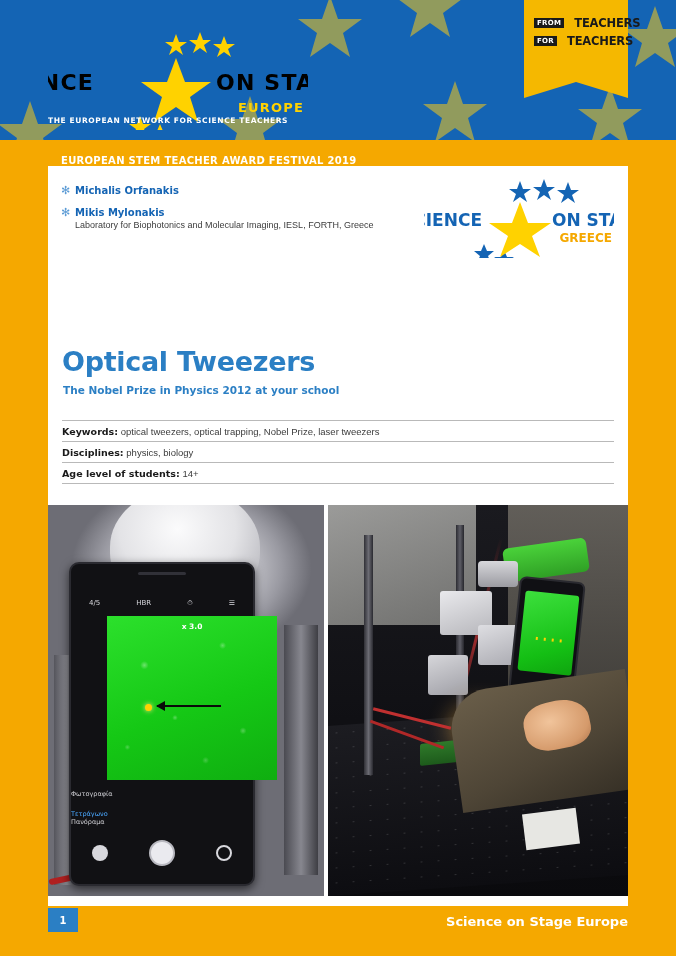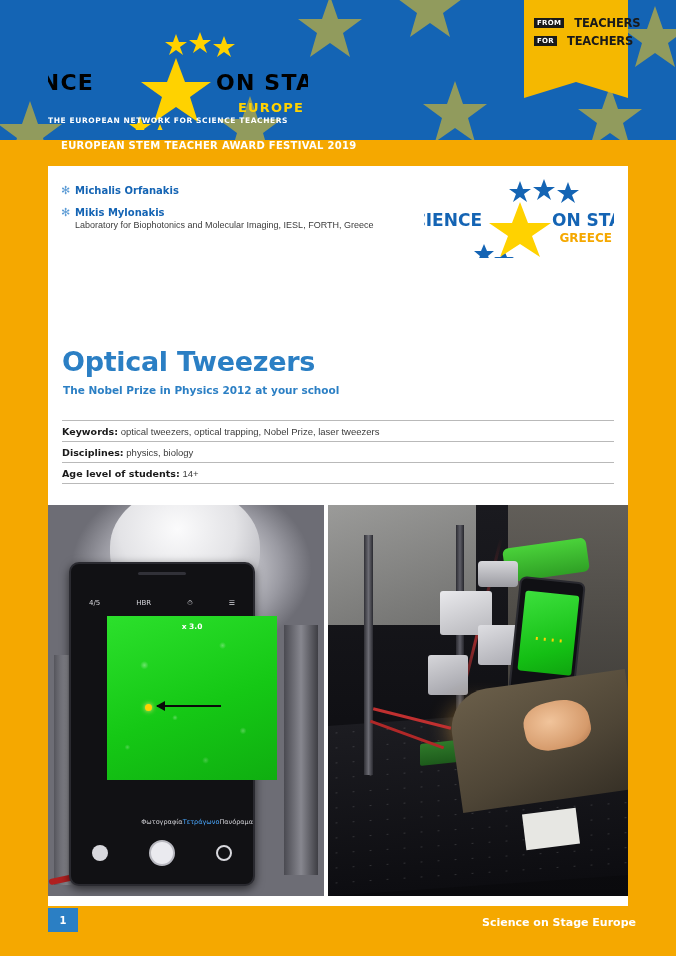--- a/index.html
+++ b/index.html
@@ -77,21 +77,21 @@
     font-size: 11.5px; font-weight: bold; color: #1a1a1a;
     font-family: "DejaVu Sans", sans-serif; letter-spacing: -0.2px;
   }
 
   
   .awardbar {
     position: absolute;
     left: 48px; top: 140px;
     width: 580px; height: 26px;
     background: #f5a800;
-    display: flex; align-items: flex-start;
+    display: flex; align-items: flex-end;
   }
   .awardbar span {
     font-size: 10px; font-weight: bold; color: #ffffff;
     letter-spacing: 0.3px; padding-left: 13px;
     font-family: "DejaVu Sans", sans-serif;
   }
 
   
   .card {
     position: absolute;
@@ -228,23 +228,23 @@
     background: #0a0a0a;
   }
   .arrow:before {
     content: ""; position: absolute; left: -1px; top: -4px;
     border-top: 5px solid transparent; border-bottom: 5px solid transparent;
     border-right: 9px solid #0a0a0a;
   }
   .phone-tabs {
     position: absolute; left: 0; bottom: 58px; width: 100%;
     display: flex; justify-content: flex-end;
-    font-size: 6.5px; font-family: "DejaVu Sans", sans-serif; color: #cfcfd4;
-  }
-  .phone-tabs .on { color: #4aa8ff; }
+    font-size: 6.5px; font-family: "DejaVu Sans", sans-serif; color: #cfcfd4; flex-direction: column;
+  }
+  .phone-tabs .on { color: #4aa8ff; margin-top: 12px; }
   .phone-ctrls {
     position: absolute; left: 0; bottom: 18px; width: 100%;
     display: flex; justify-content: space-around; align-items: center;
   }
   .ctrl-sm { width: 16px; height: 16px; border-radius: 50%; background: #d8d8dd; }
   .ctrl-lg { width: 26px; height: 26px; border-radius: 50%; background: #eaeaef; border: 2px solid #b9b9c0; }
   .ctrl-ring { width: 16px; height: 16px; border-radius: 50%; border: 2px solid #d8d8dd; }
 
   
   .pr-bg {
@@ -340,22 +340,22 @@
     left: 48px; bottom: 24px;
     width: 30px; height: 24px;
     background: #2b7fc4;
     color: #ffffff;
     font-size: 10px; font-weight: bold;
     display: flex; align-items: center; justify-content: center;
     font-family: "DejaVu Sans", sans-serif;
   }
   .footer-text {
     position: absolute;
-    right: 40px; bottom: 27px;
-    font-size: 11px; font-weight: bold; color: #ffffff;
+    right: 48px; bottom: 27px;
+    font-size: 13px; font-weight: bold; color: #ffffff;
     font-family: "DejaVu Sans", sans-serif;
   }
 </style>
 </head>
 <body>
 
 <div class="page">
 
   <div class="header">
     <svg class="flagstars" viewBox="0 0 676 140">

